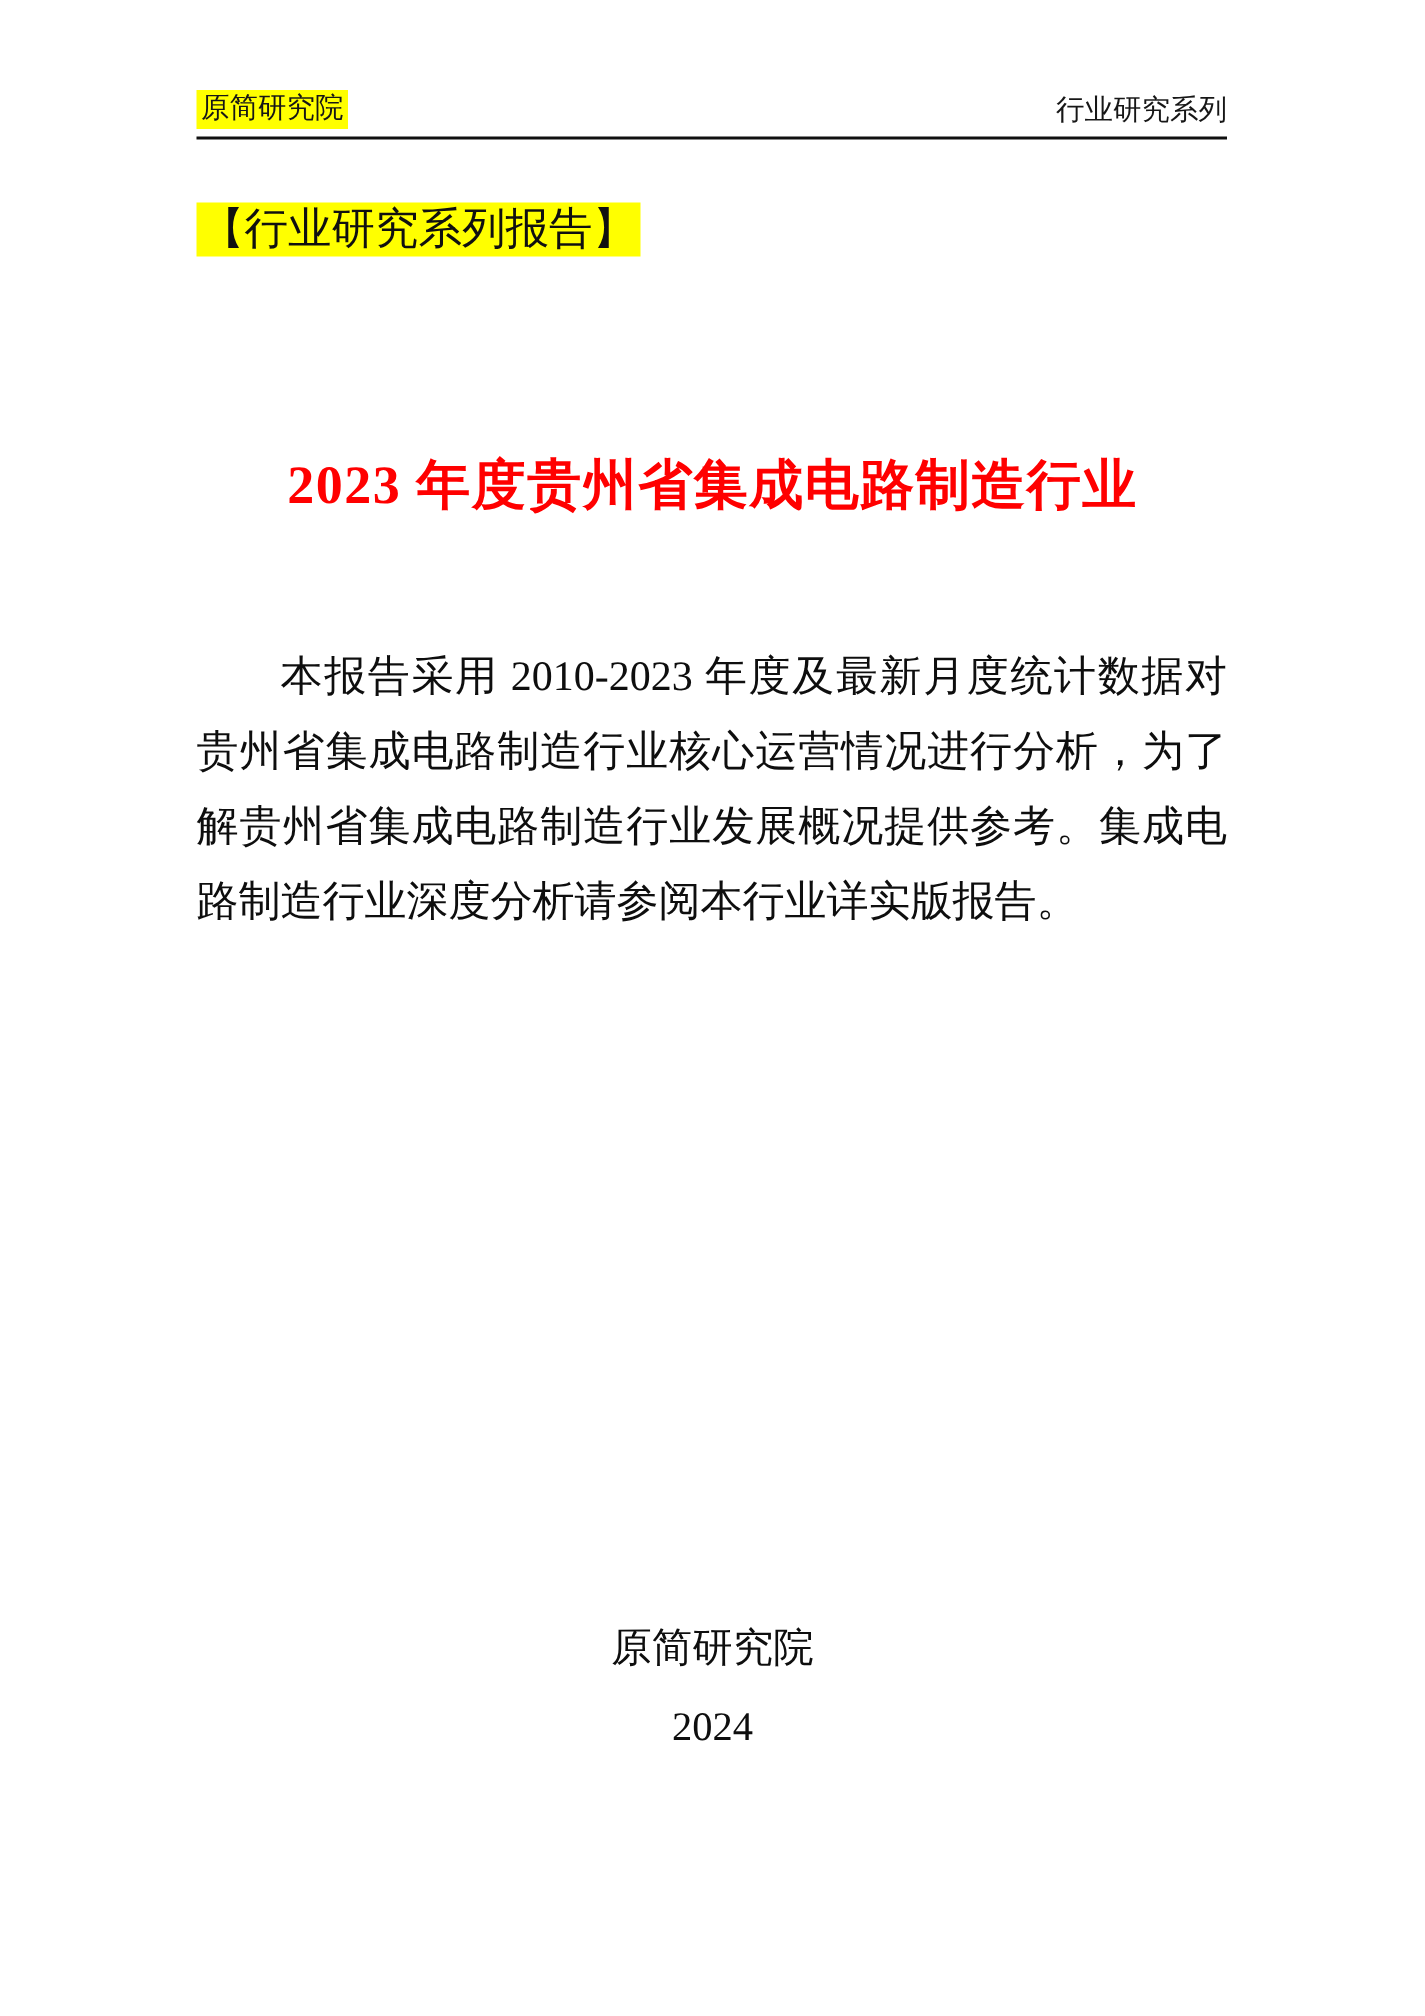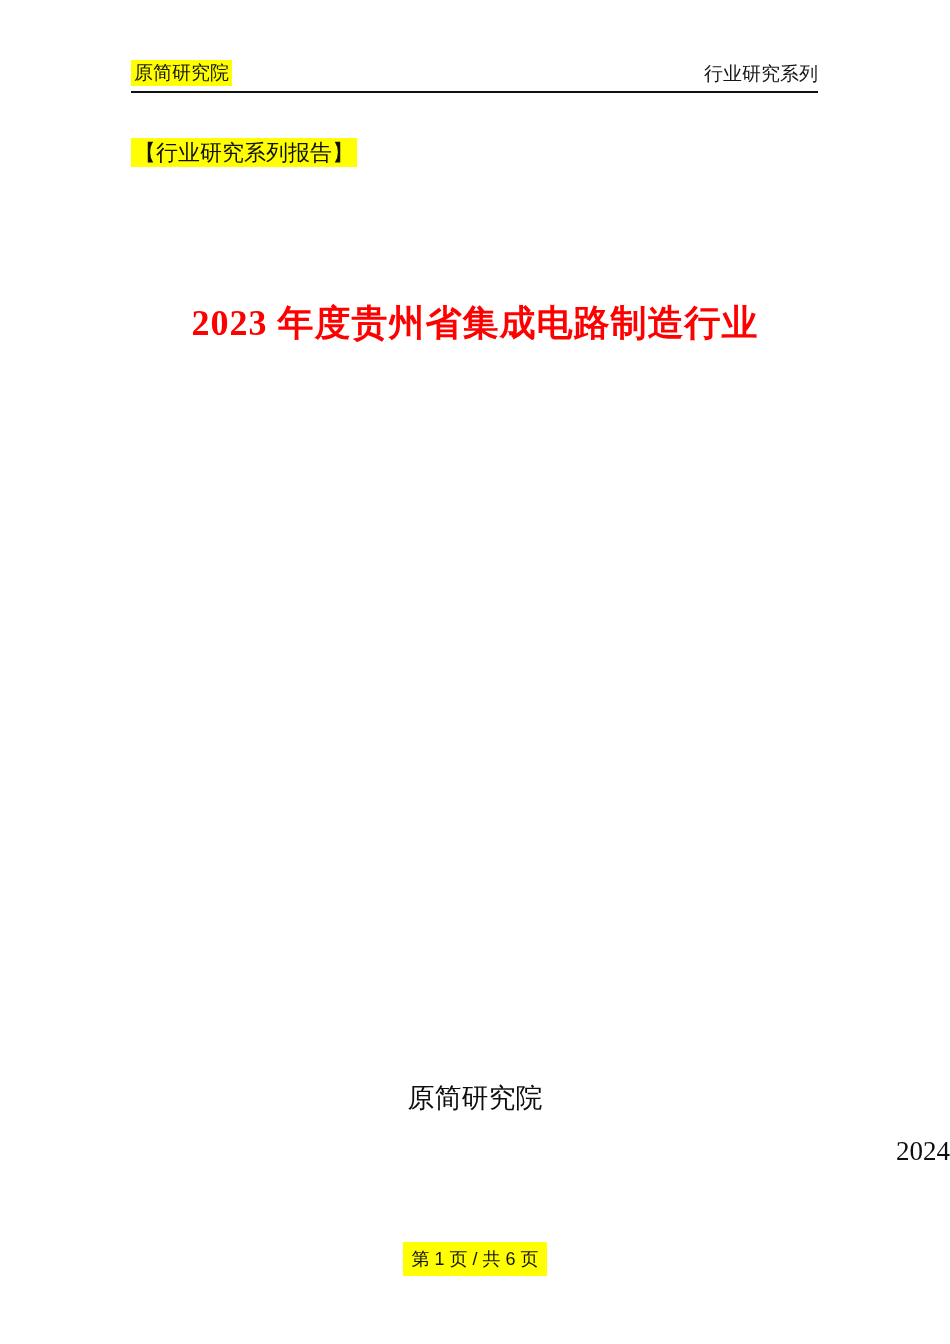--- a/index.html
+++ b/index.html
@@ -36,21 +36,21 @@
   }
   .header .hl {
     padding: 1px 3px;
   }
   
   .series {
     position: absolute;
     left: 131px;
     top: 133px;
     font-family: "Liberation Serif", "DejaVu Serif", serif;
-    font-size: 22px;
+    font-size: 29px;
     line-height: 40px;
     color: #101010;
   }
   .series .hl {
     padding: 2px 3px;
   }
   
   .report-title {
     position: absolute;
     left: 0;
@@ -89,21 +89,21 @@
     font-family: "Liberation Serif", "DejaVu Serif", serif;
     font-size: 27px;
     line-height: 34px;
     color: #0e0e0e;
   }
   .publisher-year {
     position: absolute;
     left: 0;
     top: 1134px;
     width: 950px;
-    text-align: right;
+    text-align: center;
     font-family: "Liberation Serif", "DejaVu Serif", serif;
     font-size: 27px;
     line-height: 34px;
     color: #0e0e0e;
   }
   
   .footer {
     position: absolute;
     left: 0;
     top: 1242px;
@@ -130,22 +130,20 @@
   </div>
 
   <div class="series">
     <span class="hl">【行业研究系列报告】</span>
   </div>
 
   <h1 class="report-title">
     <span>2023 年度贵州省集成电路制造行业</span><br>
   </h1>
 
+  <p class="abstract">本报告采用 2010-2023 年度及最新月度统计数据对贵州省集成电路制造行业核心运营情况进行分析，为了解贵州省集成电路制造行业发展概况提供参考。集成电路制造行业深度分析请参阅本行业详实版报告。</p>
 
   <div class="publisher-name">原简研究院</div>
 
   <div class="publisher-year">2024</div>
 
-  <div class="footer">
-    <span class="hl">第 1 页 / 共 6 页</span>
-  </div>
 
 </div>
 
 </body></html>

